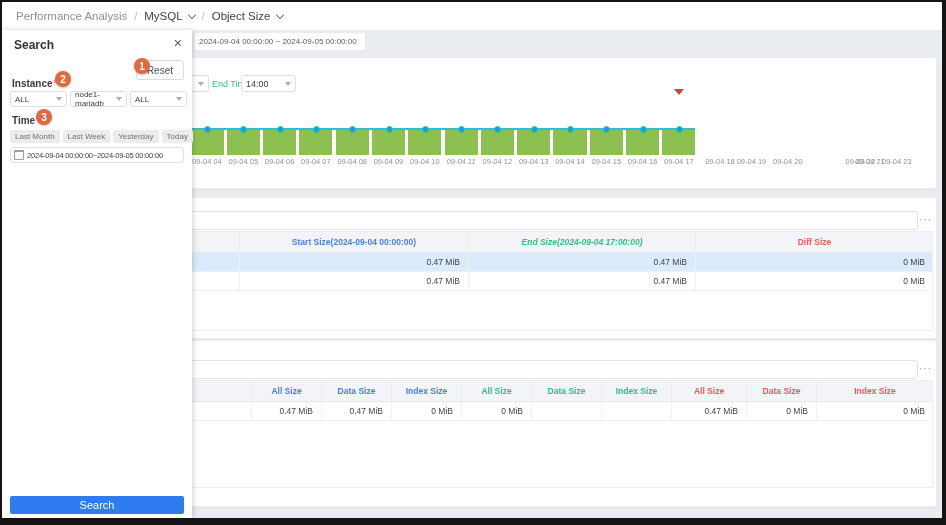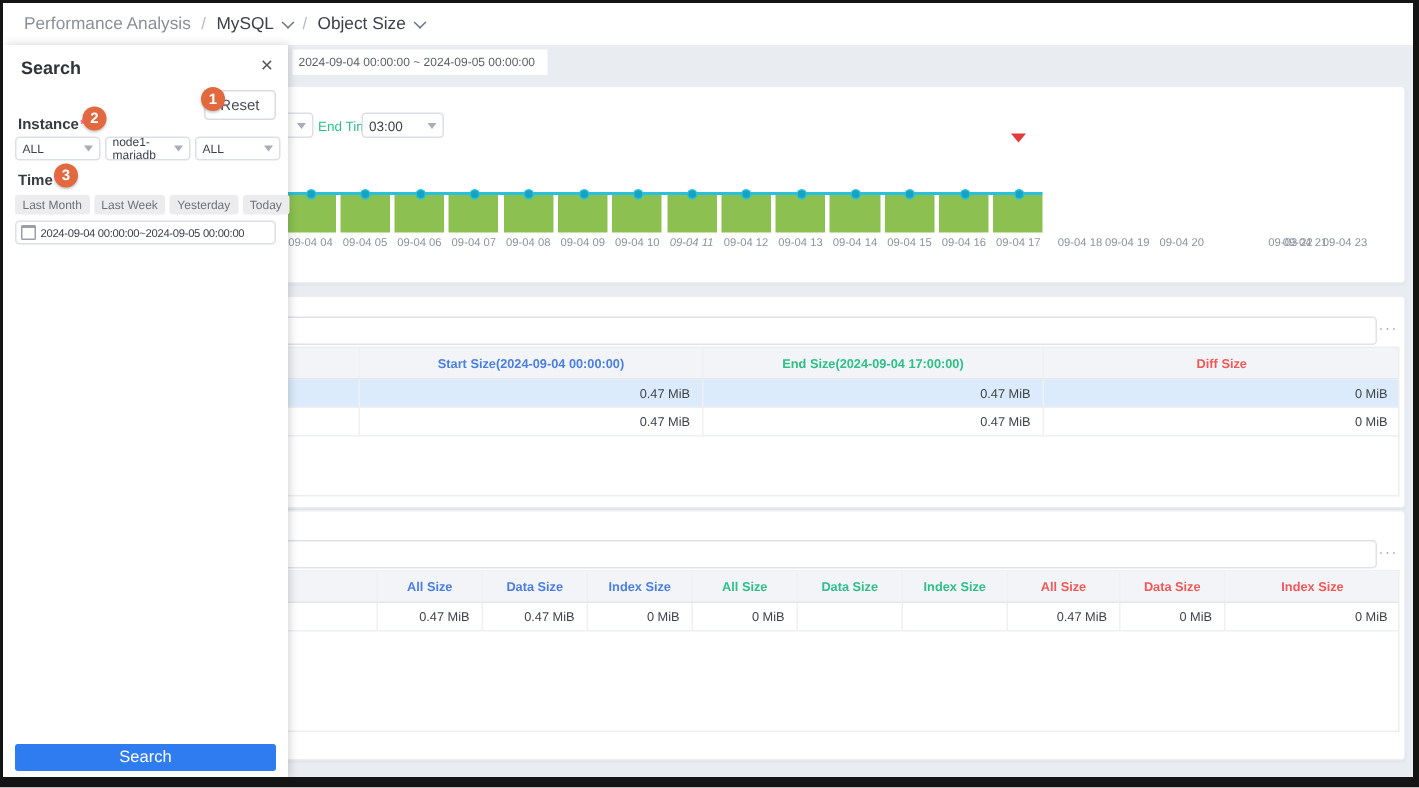--- a/index.html
+++ b/index.html
@@ -116,21 +116,21 @@
 
   <div class="date-chip">2024-09-04 00:00:00 ~ 2024-09-05 00:00:00</div>
 
   <div class="card" id="card-chart">
     <div class="sel" id="start-sel">
       <span></span>
       <span class="caret"></span>
     </div>
     <span class="end-label">End Time</span>
     <div class="sel" id="end-sel">
-      <span>03:00</span>
+      <span>14:00</span>
       <span class="caret"></span>
     </div>
     <div class="chart-area">
         <div class="chart-line" style="left: 34.2px; width: 650.3px; background: rgb(41, 192, 221);"></div>
         <div class="bar" style="left: 34.2px; width: 33.2px; background: rgb(140, 193, 82);"></div>
         <div class="bar" style="left: 70.5px; width: 33.2px; background: rgb(140, 193, 82);"></div>
         <div class="bar" style="left: 106.8px; width: 33.2px; background: rgb(140, 193, 82);"></div>
         <div class="bar" style="left: 143.1px; width: 33.2px; background: rgb(140, 193, 82);"></div>
         <div class="bar" style="left: 179.4px; width: 33.2px; background: rgb(140, 193, 82);"></div>
         <div class="bar" style="left: 215.7px; width: 33.2px; background: rgb(140, 193, 82);"></div>
@@ -192,21 +192,21 @@
       </div>
   </div>
 
   <div class="card" id="card-summary">
     <div class="filter-input" style="top:13px"></div>
     <div class="dots-btn" style="top:16px">···</div>
     <div class="tbl" style="top:33px;height:100px">
         <div class="t-row t-head">
           <div class="t-cell tone-plain" style="flex: 0 0 218px;"></div>
           <div class="t-cell tone-blue" style="flex: 0 0 229px;">Start Size(2024-09-04 00:00:00)</div>
-          <div class="t-cell tone-green" style="flex: 0 0 227px;">End Size(2024-09-04 17:00:00)</div>
+          <div class="t-cell tone-green" style="flex: 0 0 227px; font-style: italic;">End Size(2024-09-04 17:00:00)</div>
           <div class="t-cell tone-red" style="flex: 0 0 238px;">Diff Size</div>
         </div>
         <div class="t-row row-selected">
           <div class="t-cell" style="flex: 0 0 218px; justify-content: flex-start;"></div>
           <div class="t-cell" style="flex: 0 0 229px;">0.47 MiB</div>
           <div class="t-cell" style="flex: 0 0 227px;">0.47 MiB</div>
           <div class="t-cell" style="flex: 0 0 238px;">0 MiB</div>
         </div>
         <div class="t-row">
           <div class="t-cell" style="flex: 0 0 218px; justify-content: flex-start;"></div>

